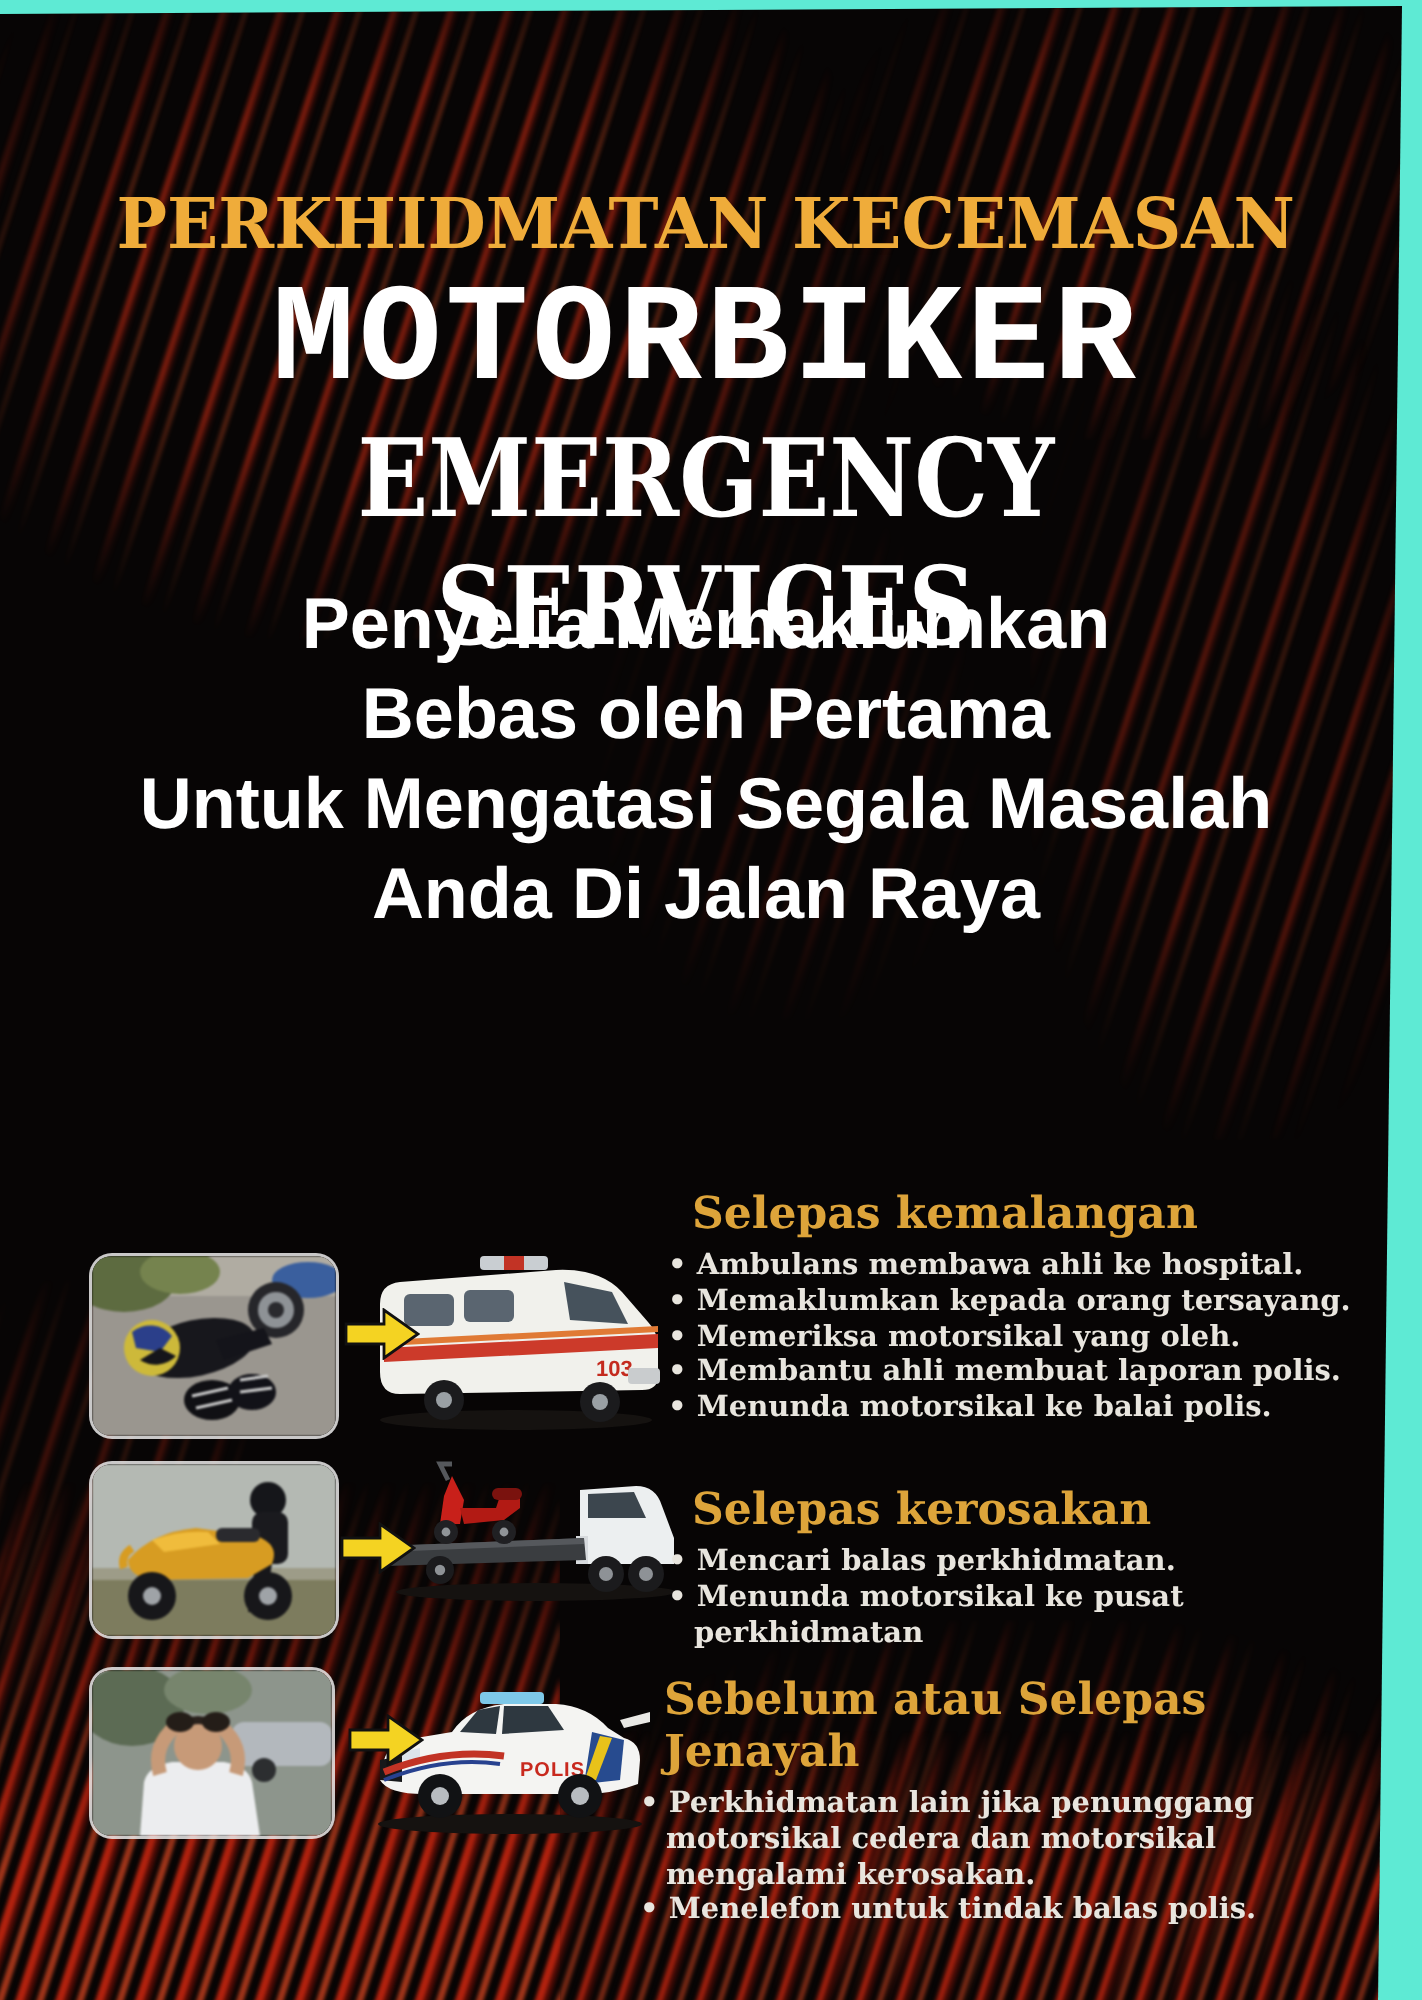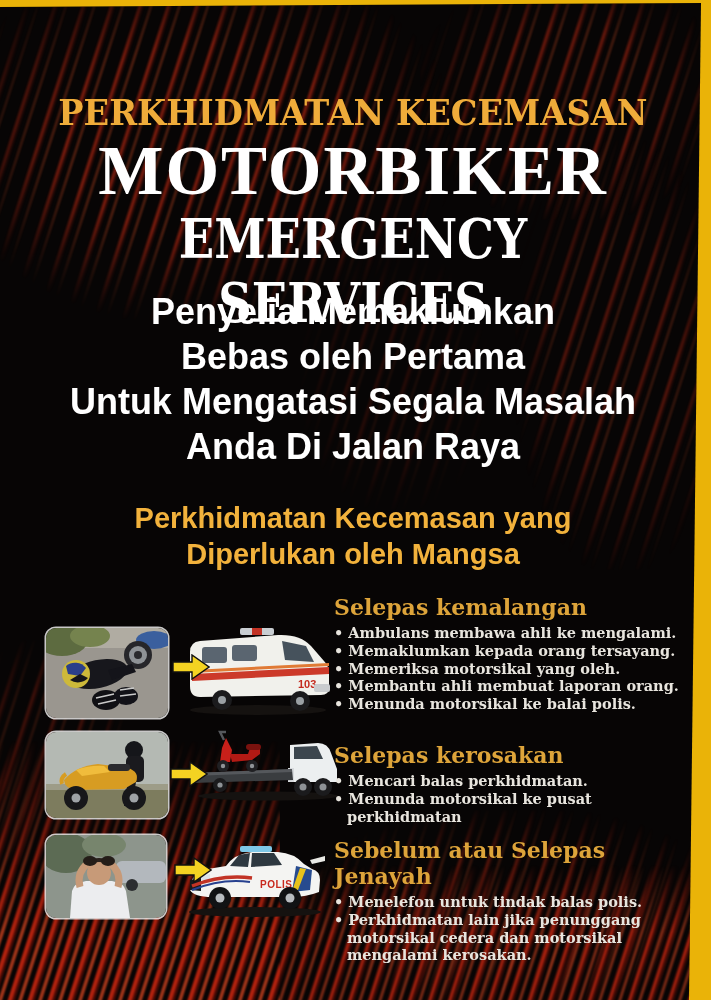--- a/index.html
+++ b/index.html
@@ -1,17 +1,17 @@
 <!DOCTYPE html>
 <html><head>
 <meta charset="utf-8">
 <style>
   html,body{margin:0;padding:0;}
   body{width:711px;height:1000px;overflow:hidden;background:#e8e9ec;font-family:"Liberation Sans",sans-serif;}
-  .page{position:relative;width:711px;height:1000px;background:#eab308;}
+  .page{position:relative;width:711px;height:1000px;background:#5eead4;}
   .poster{position:absolute;inset:0;background:#070505;
     clip-path:polygon(0px 7px,701px 3px,689px 1000px,0px 1000px);}
   
   .streaks{position:absolute;pointer-events:none;filter:blur(1.1px);
     background-image:repeating-linear-gradient(108deg,
       rgba(0,0,0,0) 0px 4px,
       rgba(205,45,20,.75) 5px 6.5px,
       rgba(120,18,8,.38) 8px 9px,
       rgba(0,0,0,0) 10px 15px,
       rgba(236,86,40,.5) 16px 17px,
@@ -25,29 +25,29 @@
       rgba(0,0,0,0) 9px 12px,
       rgba(233,76,36,.6) 13px 14.5px,
       rgba(0,0,0,0) 15.5px 19px);
     -webkit-mask-image:linear-gradient(to top,#000 55%,transparent 100%);
     mask-image:linear-gradient(to top,#000 55%,transparent 100%);}
   
   .ctr{position:absolute;left:0;width:706px;text-align:center;z-index:3;}
   .eyebrow{top:92px;font-family:"DejaVu Serif",serif;font-weight:bold;font-size:35px;
     color:#efac3a;letter-spacing:0px;}
   .eyebrow .inner{display:inline-block;transform:scaleX(.96);}
-  .title{top:132px;font-family:Liberation Serif, serif;font-weight:bold;font-size:69px;
+  .title{top:132px;font-family:Liberation Mono, monospace;font-weight:bold;font-size:69px;
     color:#ffffff;letter-spacing:2px;}
   .subtitle{top:207px;font-family:"DejaVu Serif",serif;font-weight:bold;font-size:54px;color:#ffffff;}
   .subtitle .inner{display:inline-block;transform:scaleX(.86);}
   .intro{top:289px;font-weight:bold;font-size:36px;line-height:45px;color:#ffffff;}
   .list-heading{top:500px;font-weight:bold;font-size:29px;line-height:36px;color:#f2b23c;}
   
   .sec-txt{position:absolute;z-index:3;width:360px;}
-  .sec-heading{font-family:"DejaVu Serif",serif;font-weight:bold;font-size:22px;color:#dda43a;margin:0 0 4px 0;}
+  .sec-heading{font-family:"DejaVu Serif",serif;font-weight:bold;font-size:22px;color:#dda43a;margin:0 0 4px 12px;}
   .bullets{list-style:none;margin:0;padding:0;font-family:"DejaVu Serif",serif;font-weight:700;
     font-size:14.5px;line-height:17.8px;color:#e8e5de;}
   .bullets li{padding-left:13px;text-indent:-13px;}
   .bullets li::before{content:"• ";}
   .photo{position:absolute;z-index:3;border-radius:10px;overflow:hidden;
     box-shadow:0 0 0 1.5px rgba(235,235,235,.85);}
   .photo svg{display:block;filter:blur(.5px);}
   .arrow{position:absolute;z-index:4;}
   .vehicle{position:absolute;z-index:3;}
 </style>
@@ -70,24 +70,20 @@
     <div class="ctr title">MOTORBIKER</div>
     <div class="ctr subtitle"><span class="inner">EMERGENCY SERVICES</span></div>
 
     <div class="ctr intro">
       <div>Penyelia Memaklumkan</div>
       <div>Bebas oleh Pertama</div>
       <div>Untuk Mengatasi Segala Masalah</div>
       <div>Anda Di Jalan Raya</div>
     </div>
 
-    <div class="ctr list-heading">
-      <div>Perkhidmatan Kecemasan yang</div>
-      <div>Diperlukan oleh Mangsa</div>
-    </div>
 
     <div class="photo" style="left:46px;top:628px;width:122px;height:90px;">
       <svg width="122" height="90" viewBox="0 0 122 90">
         <rect width="122" height="90" fill="#9a968f"></rect>
         <rect width="122" height="20" fill="#b0aca2"></rect>
         <ellipse cx="16" cy="12" rx="26" ry="16" fill="#5d6b40"></ellipse>
         <ellipse cx="44" cy="8" rx="20" ry="11" fill="#75834e"></ellipse>
         <ellipse cx="108" cy="12" rx="18" ry="9" fill="#3a5f9e"></ellipse>
         <circle cx="92" cy="27" r="14" fill="#26262a"></circle>
         <circle cx="92" cy="27" r="9" fill="#8e9296"></circle>
@@ -122,24 +118,24 @@
         <rect x="132" y="64" width="16" height="8" rx="2" fill="#c9ccce"></rect>
         <circle cx="40" cy="80" r="10" fill="#1b1b1d"></circle>
           <circle cx="40" cy="80" r="4" fill="#9aa0a4"></circle>
         <circle cx="118" cy="81" r="10" fill="#1b1b1d"></circle>
           <circle cx="118" cy="81" r="4" fill="#9aa0a4"></circle>
       </svg>
     </div>
     <div class="sec-txt" style="left:334px;top:594px;">
       <div class="sec-heading">Selepas kemalangan</div>
       <ul class="bullets">
-        <li>Ambulans membawa ahli ke mengalami.</li>
+        <li>Ambulans membawa ahli ke hospital.</li>
         <li>Memaklumkan kepada orang tersayang.</li>
         <li>Memeriksa motorsikal yang oleh.</li>
-        <li>Membantu ahli membuat laporan orang.</li>
+        <li>Membantu ahli membuat laporan polis.</li>
         <li>Menunda motorsikal ke balai polis.</li>
       </ul>
     </div>
 
     <div class="photo" style="left:46px;top:732px;width:122px;height:86px;">
       <svg width="122" height="86" viewBox="0 0 122 86">
         <rect width="122" height="86" fill="#b4b9b3"></rect>
         <rect y="52" width="122" height="10" fill="#9d9c88"></rect>
         <rect y="58" width="122" height="28" fill="#7d7c5e"></rect>
         <circle cx="88" cy="18" r="9" fill="#15161a"></circle>
@@ -229,22 +225,22 @@
         <path d="M112,30 L128,34 L126,54 L108,56 Z" fill="#274b8f"></path>
         <path d="M116,32 L122,33 L114,54 L108,55 Z" fill="#e8c21a"></path>
         <path d="M126,24 L141,20 L141,25 L128,28 Z" fill="#e9e9e5"></path>
         <text x="76" y="52" font-family="Liberation Sans, sans-serif" font-size="10" font-weight="bold" fill="#c8291e" letter-spacing="0.5">POLIS</text>
         <circle cx="36" cy="62" r="11" fill="#111214"></circle>
           <circle cx="36" cy="62" r="4.5" fill="#b8bcc0"></circle>
         <circle cx="106" cy="62" r="11" fill="#111214"></circle>
           <circle cx="106" cy="62" r="4.5" fill="#b8bcc0"></circle>
       </svg>
     </div>
-    <div class="sec-txt" style="left:334px;top:837px;width:358px;">
+    <div class="sec-txt" style="left:320px;top:837px;width:358px;">
       <div class="sec-heading">Sebelum atau Selepas Jenayah</div>
       <ul class="bullets">
+        <li>Perkhidmatan lain jika penunggang motorsikal cedera dan motorsikal mengalami kerosakan.</li>
         <li>Menelefon untuk tindak balas polis.</li>
-        <li>Perkhidmatan lain jika penunggang motorsikal cedera dan motorsikal mengalami kerosakan.</li>
       </ul>
     </div>
 
   </div>
 </div>
 
 </body></html>

